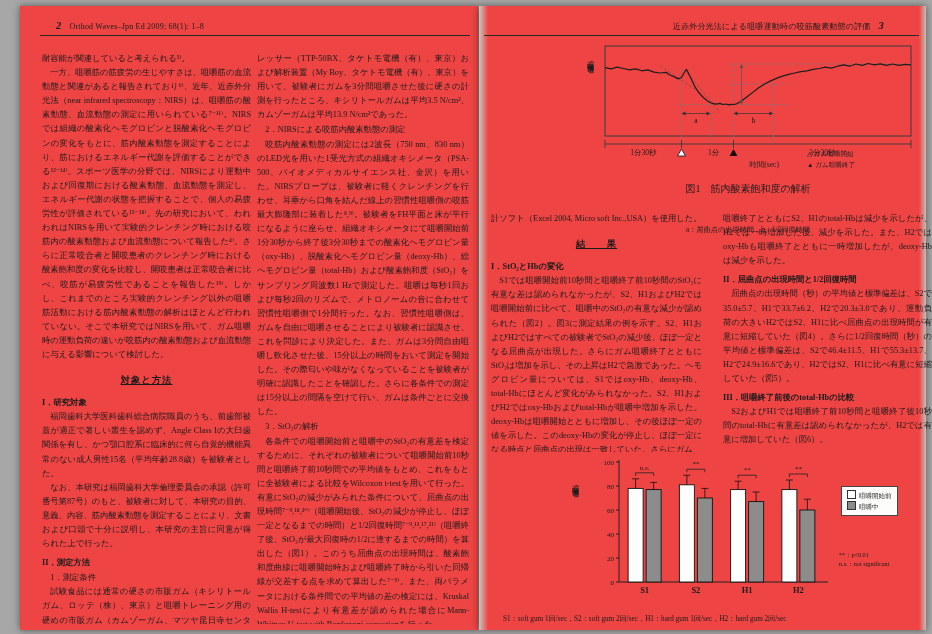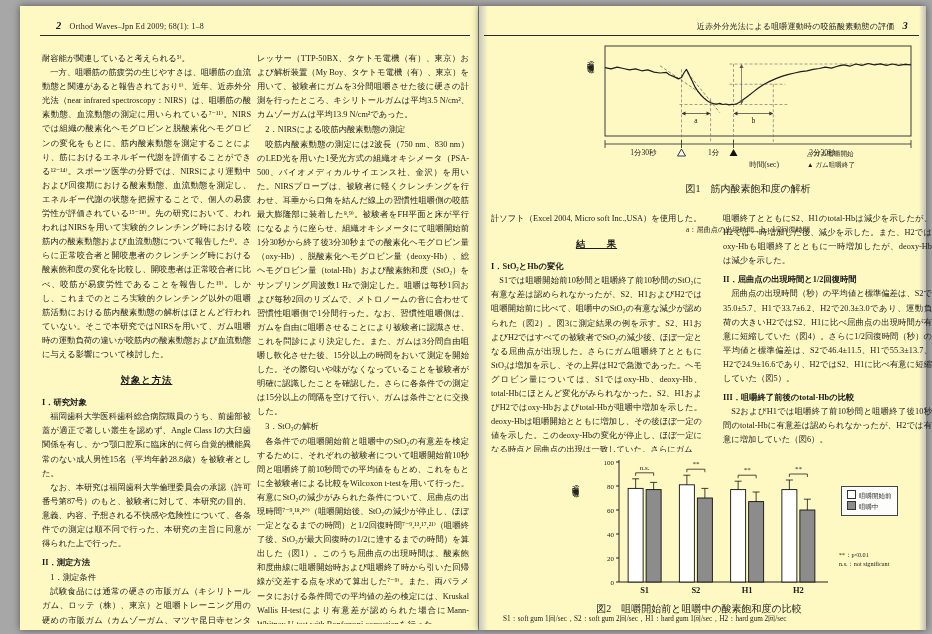--- a/index.html
+++ b/index.html
@@ -1,28 +1,28 @@
 <!DOCTYPE html>
 <html><head>
 <meta charset="utf-8">
 <style>
   html,body{margin:0;padding:0;background:#8f8f8f;}
   #scan{position:relative;width:932px;height:634px;background:#a7a7a7;overflow:hidden;
         font-family:"Liberation Serif","DejaVu Serif",serif;color:#1b1b1b;}
-  .page{position:absolute;top:6px;height:624px;background:#fef9c3;box-shadow:0 0 7px rgba(0,0,0,.5);}
+  .page{position:absolute;top:6px;height:624px;background:#ef4444;box-shadow:0 0 7px rgba(0,0,0,.5);}
   #left-page{left:20px;width:458px;}
   #right-page{left:479px;width:447px;}
   .spine-shadow{position:absolute;left:0;top:0;bottom:0;width:9px;
         background:linear-gradient(to right,#c9c6bf,rgba(247,246,241,0));}
   .edge-shadow{position:absolute;right:0;top:0;bottom:0;width:7px;
         background:linear-gradient(to left,#c2bfb8,rgba(247,246,241,0));}
   
   .running{position:absolute;top:14px;font-size:8px;letter-spacing:.2px;white-space:nowrap;}
   #lp-running{left:28px;}
-  #rp-running{right:10px;}
+  #rp-running{right:34px;}
   .pagenum{font-style:italic;font-weight:bold;font-size:10.5px;margin:0 8px;}
   .header-rule{position:absolute;top:29px;border-top:1.3px solid #2a2a2a;}
   #lp-rule{left:20px;right:8px;}
   #rp-rule{left:5px;right:7px;}
   
   .col{position:absolute;text-align:justify;font-size:8.3px;line-height:14.1px;overflow:hidden;}
   #lp-col1{left:22px;top:46px;width:209px;height:572px;}
   #lp-col2{left:237px;top:46px;width:212px;height:572px;}
   #rp-col1{left:12px;top:206px;width:211px;height:240px;}
   #rp-col2{left:244px;top:206px;width:209px;height:310px;}
@@ -60,21 +60,21 @@
   <div class="page" id="left-page">
     <div class="running" id="lp-running"><span class="pagenum">2</span><span>Orthod Waves–Jpn Ed 2009; 68(1): 1–8</span></div>
     <div class="header-rule" id="lp-rule"></div>
 
     <div class="col" id="lp-col1">
       <p class="para cont">耐容能が関連していると考えられる⁵⁾。</p>
       <p class="para">一方、咀嚼筋の筋疲労の生じやすさは、咀嚼筋の血流動態と関連があると報告されており⁶⁾、近年、近赤外分光法（near infrared spectroscopy：NIRS）は、咀嚼筋の酸素動態、血流動態の測定に用いられている⁷⁻¹¹⁾。NIRSでは組織の酸素化ヘモグロビンと脱酸素化ヘモグロビンの変化をもとに、筋内酸素動態を測定することにより、筋におけるエネルギー代謝を評価することができる¹²⁻¹⁴⁾。スポーツ医学の分野では、NIRSにより運動中および回復期における酸素動態、血流動態を測定し、エネルギー代謝の状態を把握することで、個人の易疲労性が評価されている¹⁵⁻¹⁸⁾。先の研究において、われわれはNIRSを用いて実験的クレンチング時における咬筋内の酸素動態および血流動態について報告した⁴⁾。さらに正常咬合者と開咬患者のクレンチング時における酸素飽和度の変化を比較し、開咬患者は正常咬合者に比べ、咬筋が易疲労性であることを報告した¹⁹⁾。しかし、これまでのところ実験的クレンチング以外の咀嚼筋活動における筋内酸素動態の解析はほとんど行われていない。そこで本研究ではNIRSを用いて、ガム咀嚼時の運動負荷の違いが咬筋内の酸素動態および血流動態に与える影響について検討した。</p>
       <p class="sec-head">対象と方法</p>
       <p class="para subhead">I．研究対象</p>
       <p class="para">福岡歯科大学医科歯科総合病院職員のうち、前歯部被蓋が適正で著しい叢生を認めず、Angle Class Iの大臼歯関係を有し、かつ顎口腔系に臨床的に何ら自覚的機能異常のない成人男性15名（平均年齢28.8歳）を被験者とした。</p>
-      <p class="para">なお、本研究は福岡歯科大学倫理委員会の承認（許可番号第87号）のもと、被験者に対して、本研究の目的、意義、内容、予想される不快感や危険性について、各条件での測定は順不同で行った、本研究の主旨に同意が得られた上で行った。</p>
+      <p class="para">なお、本研究は福岡歯科大学倫理委員会の承認（許可番号第87号）のもと、被験者に対して、本研究の目的、意義、内容、筋内酸素動態を測定することにより、文書および口頭で十分に説明し、本研究の主旨に同意が得られた上で行った。</p>
       <p class="para subhead">II．測定方法</p>
       <p class="para subsub">1．測定条件</p>
       <p class="para">試験食品には通常の硬さの市販ガム（キシリトールガム、ロッテ（株）、東京）と咀嚼トレーニング用の硬めの市販ガム（カムゾーガム、マツヤ昆日寺センター（株）、愛知）の2種類を用いた。咀嚼はキシリトールガム（soft gum）を毎秒1回（以下、S1とする）、毎秒2回（以下、S2とする）、カムゾーガム（hard gum）を毎秒1回（以下、H1とする）、毎秒2回（以下、H2とする）の4通りとした。また、各条件での測定は順不同で行った。</p>
 
     </div>
 
     <div class="col" id="lp-col2">
       <p class="para cont">レッサー（TTP-50BX、タケトモ電機（有）、東京）および解析装置（My Boy、タケトモ電機（有）、東京）を用いて、被験者にガムを3分間咀嚼させた後に硬さの計測を行ったところ、キシリトールガムは平均3.5 N/cm²、カムゾーガムは平均13.9 N/cm²であった。</p>
       <p class="para subsub">2．NIRSによる咬筋内酸素動態の測定</p>
       <p class="para">咬筋内酸素動態の測定には2波長（750 nm、830 nm）のLED光を用いた1受光方式の組織オキシメータ（PSA-500、バイオメディカルサイエンス社、金沢）を用いた。NIRSプローブは、被験者に軽くクレンチングを行わせ、耳垂から口角を結んだ線上の習慣性咀嚼側の咬筋最大膨隆部に装着した⁸,⁹⁾。被験者をFH平面と床が平行になるように座らせ、組織オキシメータにて咀嚼開始前1分30秒から終了後3分30秒までの酸素化ヘモグロビン量（oxy-Hb）、脱酸素化ヘモグロビン量（deoxy-Hb）、総ヘモグロビン量（total-Hb）および酸素飽和度（StO₂）をサンプリング周波数1 Hzで測定した。咀嚼は毎秒1回および毎秒2回のリズムで、メトロノームの音に合わせて習慣性咀嚼側で1分間行った。なお、習慣性咀嚼側は、ガムを自由に咀嚼させることにより被験者に認識させ、これを問診により決定した。また、ガムは3分間自由咀嚼し軟化させた後、15分以上の時間をおいて測定を開始した。その際匂いや味がなくなっていることを被験者が明確に認識したことを確認した。さらに各条件での測定は15分以上の間隔を空けて行い、ガムは条件ごとに交換した。</p>
@@ -213,17 +213,16 @@
           <text x="213.375" y="15" font-size="7" text-anchor="middle" font-family="&quot;Liberation Serif&quot;,&quot;DejaVu Serif&quot;,serif" fill="#1b1b1b" font-weight="normal">**</text>
         </svg>
       <div id="fig2-legend">
         <div><span class="sw" id="sw-before" style="background: rgb(255, 255, 255);"></span><span>咀嚼開始前</span></div>
         <div><span class="sw" id="sw-during" style="background: rgb(140, 140, 140);"></span><span>咀嚼中</span></div>
       </div>
       <div id="fig2-notes">
         <div>**：p&lt;0.01</div>
         <div>n.s.：not significant</div>
       </div>
-      <div class="fig-caption" id="fig2-cap1">図2　咀嚼開始前と咀嚼中の酸素飽和度の比較</div>
       <div id="fig2-cap2">S1：soft gum 1回/sec，S2：soft gum 2回/sec，H1：hard gum 1回/sec，H2：hard gum 2回/sec</div>
     </div>
   </div>
 </div>
 
 </body></html>

